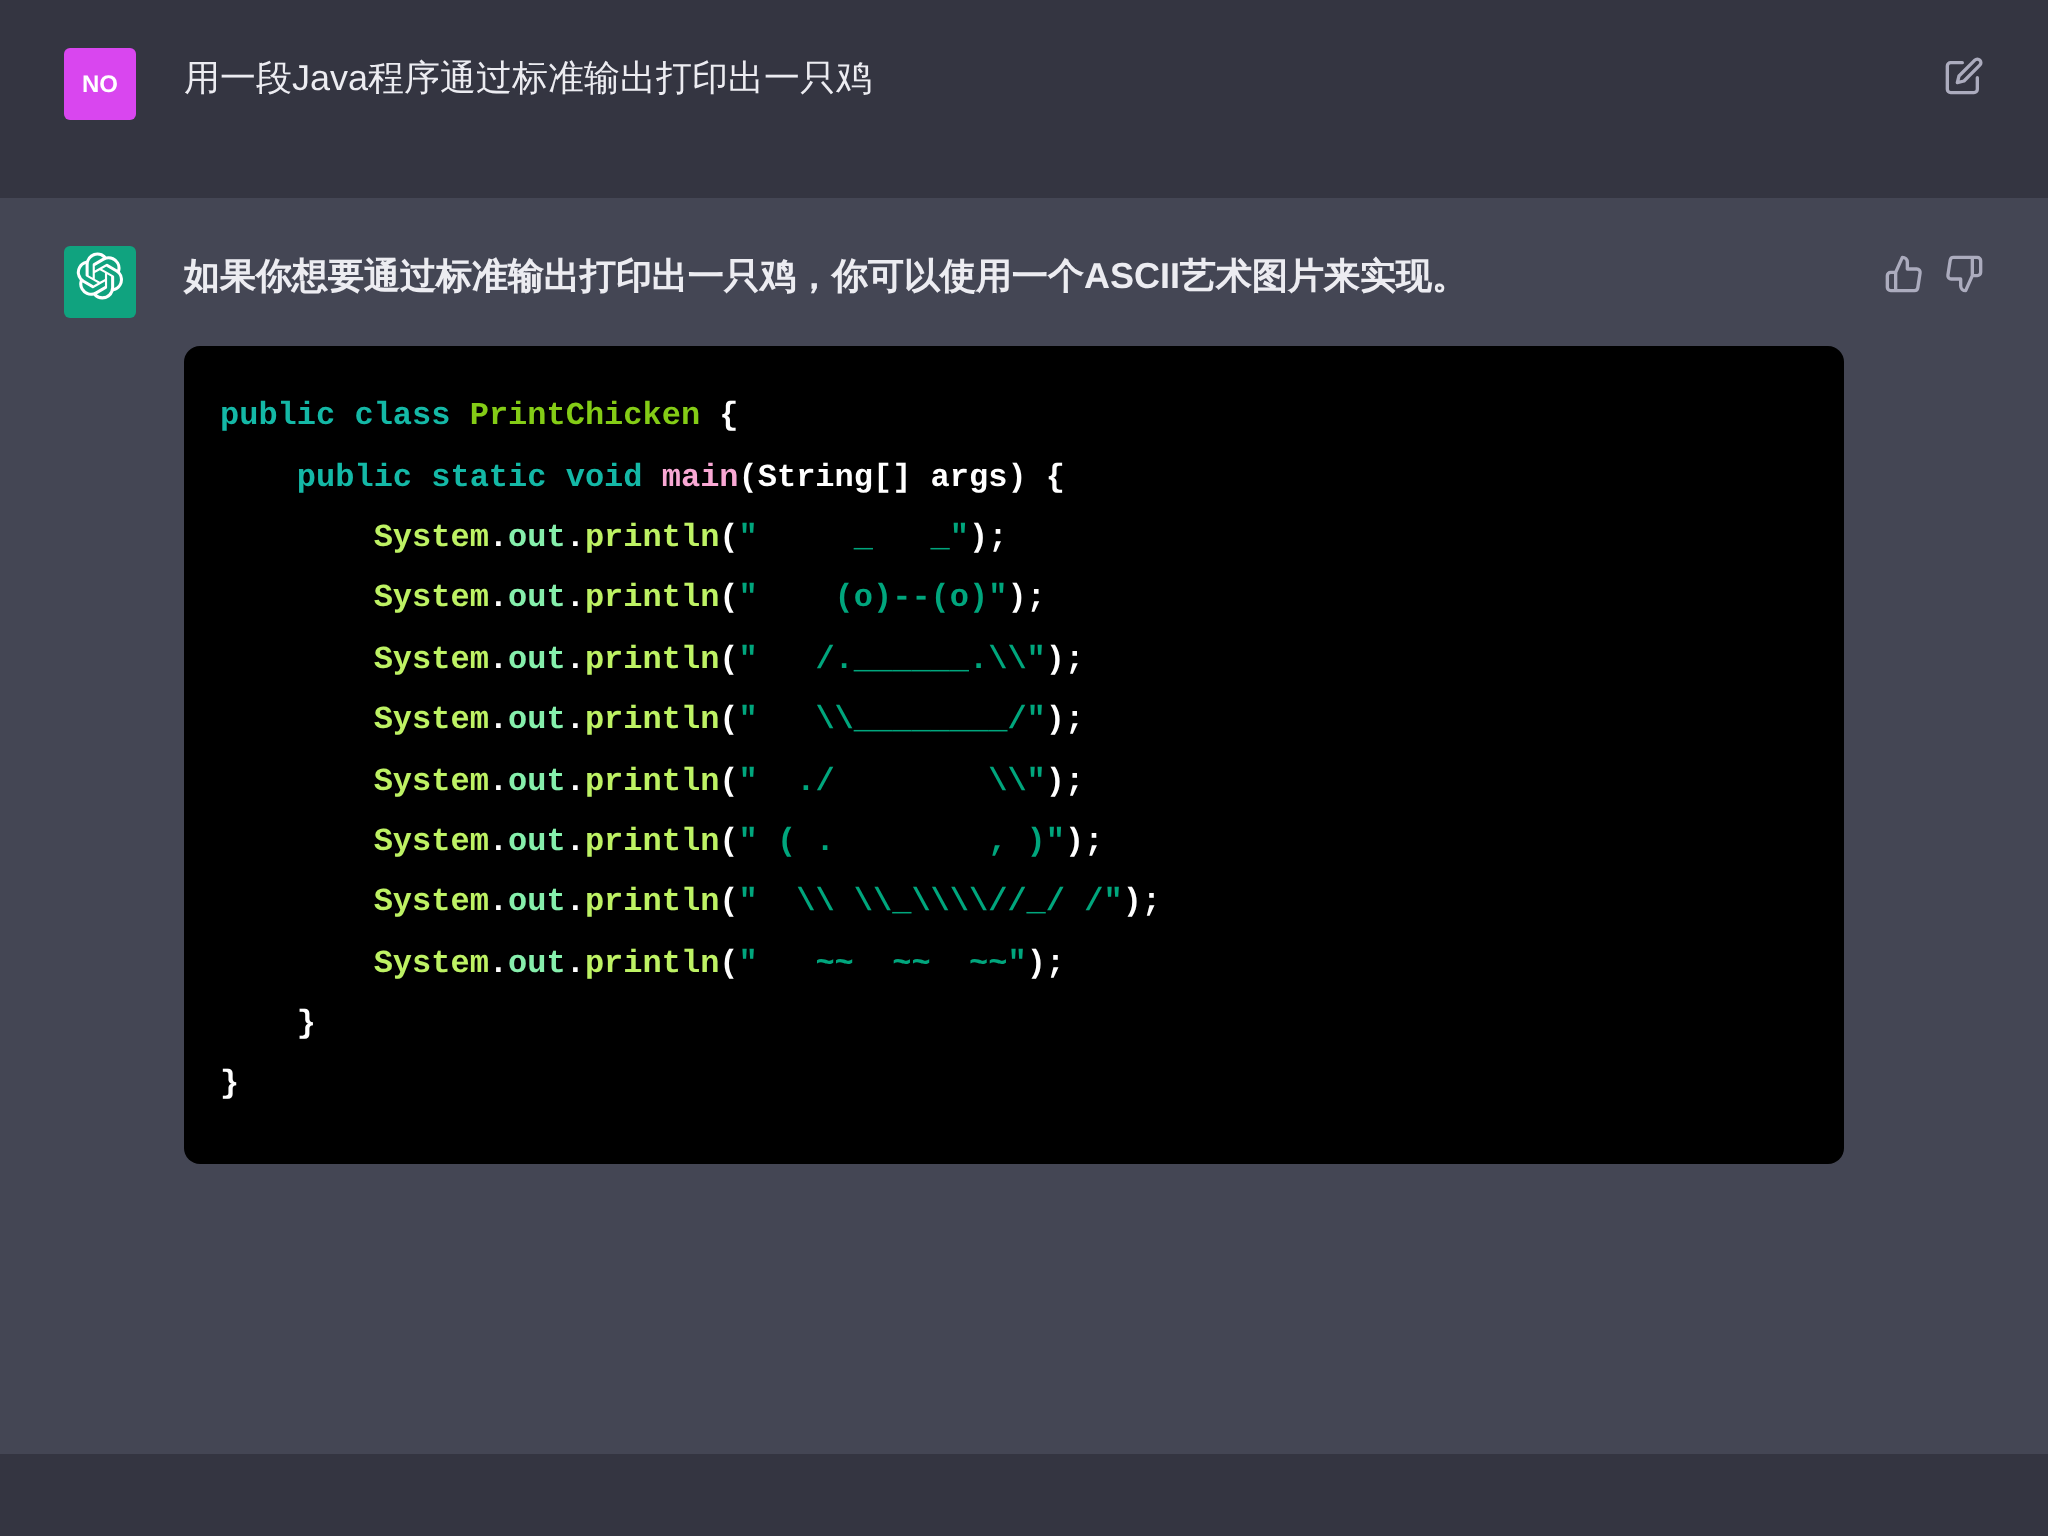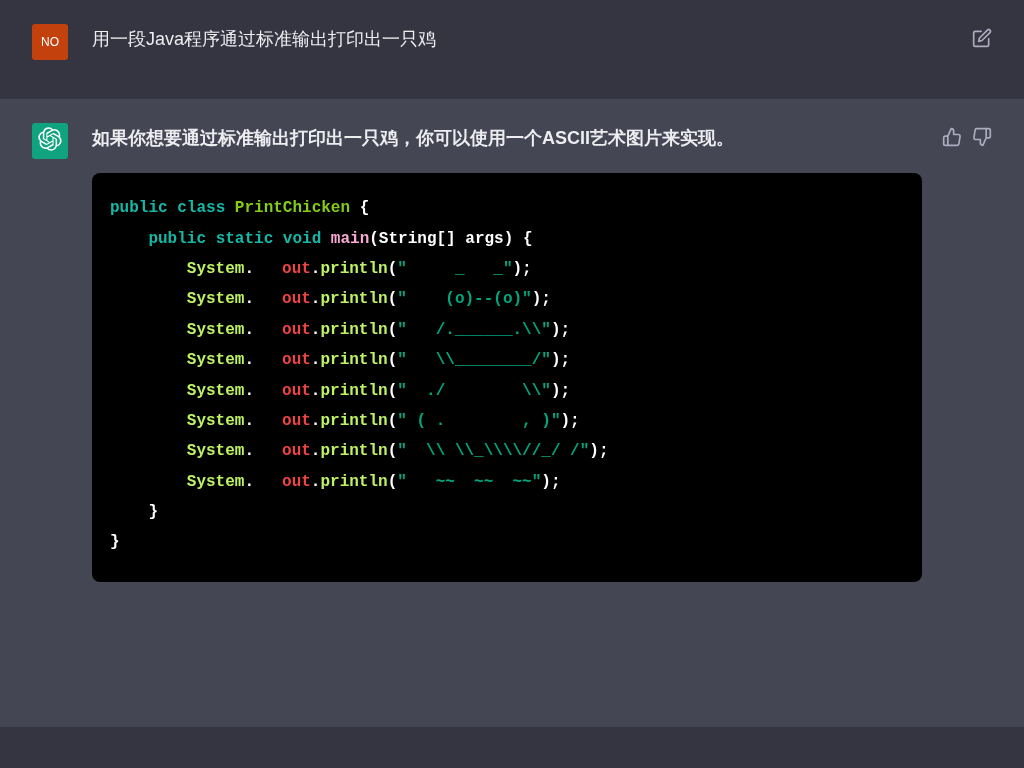--- a/index.html
+++ b/index.html
@@ -34,24 +34,24 @@
   .avatar {
     width: 36px;
     height: 36px;
     border-radius: 3px;
     display: flex;
     align-items: center;
     justify-content: center;
     flex-shrink: 0;
   }
   .user-avatar {
-    background: #c2410c;
+    background: #d946ef;
     color: #fff;
     font-size: 12px;
-    font-weight: 400;
+    font-weight: 700;
   }
   .assistant-avatar {
     background: #10a37f;
     color: #fff;
   }
   .assistant-avatar svg {
     width: 24px;
     height: 24px;
   }
   .content {
@@ -105,21 +105,21 @@
     font-family: "Consolas", "Menlo", "Courier New", monospace;
     font-size: 16px;
     line-height: 1.9;
     white-space: pre;
     color: #fff;
     overflow-x: hidden;
   }
   .tok-kw { color: #14b8a6; }
   .tok-class { color: #84cc16; }
   .tok-method { color: #f9a8d4; }
-  .tok-obj { color: #ef4444; margin-left: 28px; }
+  .tok-obj { color: #86efac; }
   .tok-str { color: #00a67d; }
   .tok-punc { color: #fff; }
   .tok-var { color: #bef264; }
 </style>
 </head>
 <body>
 
 <div class="user-row">
   <div class="row-inner">
     <div class="avatar user-avatar">

